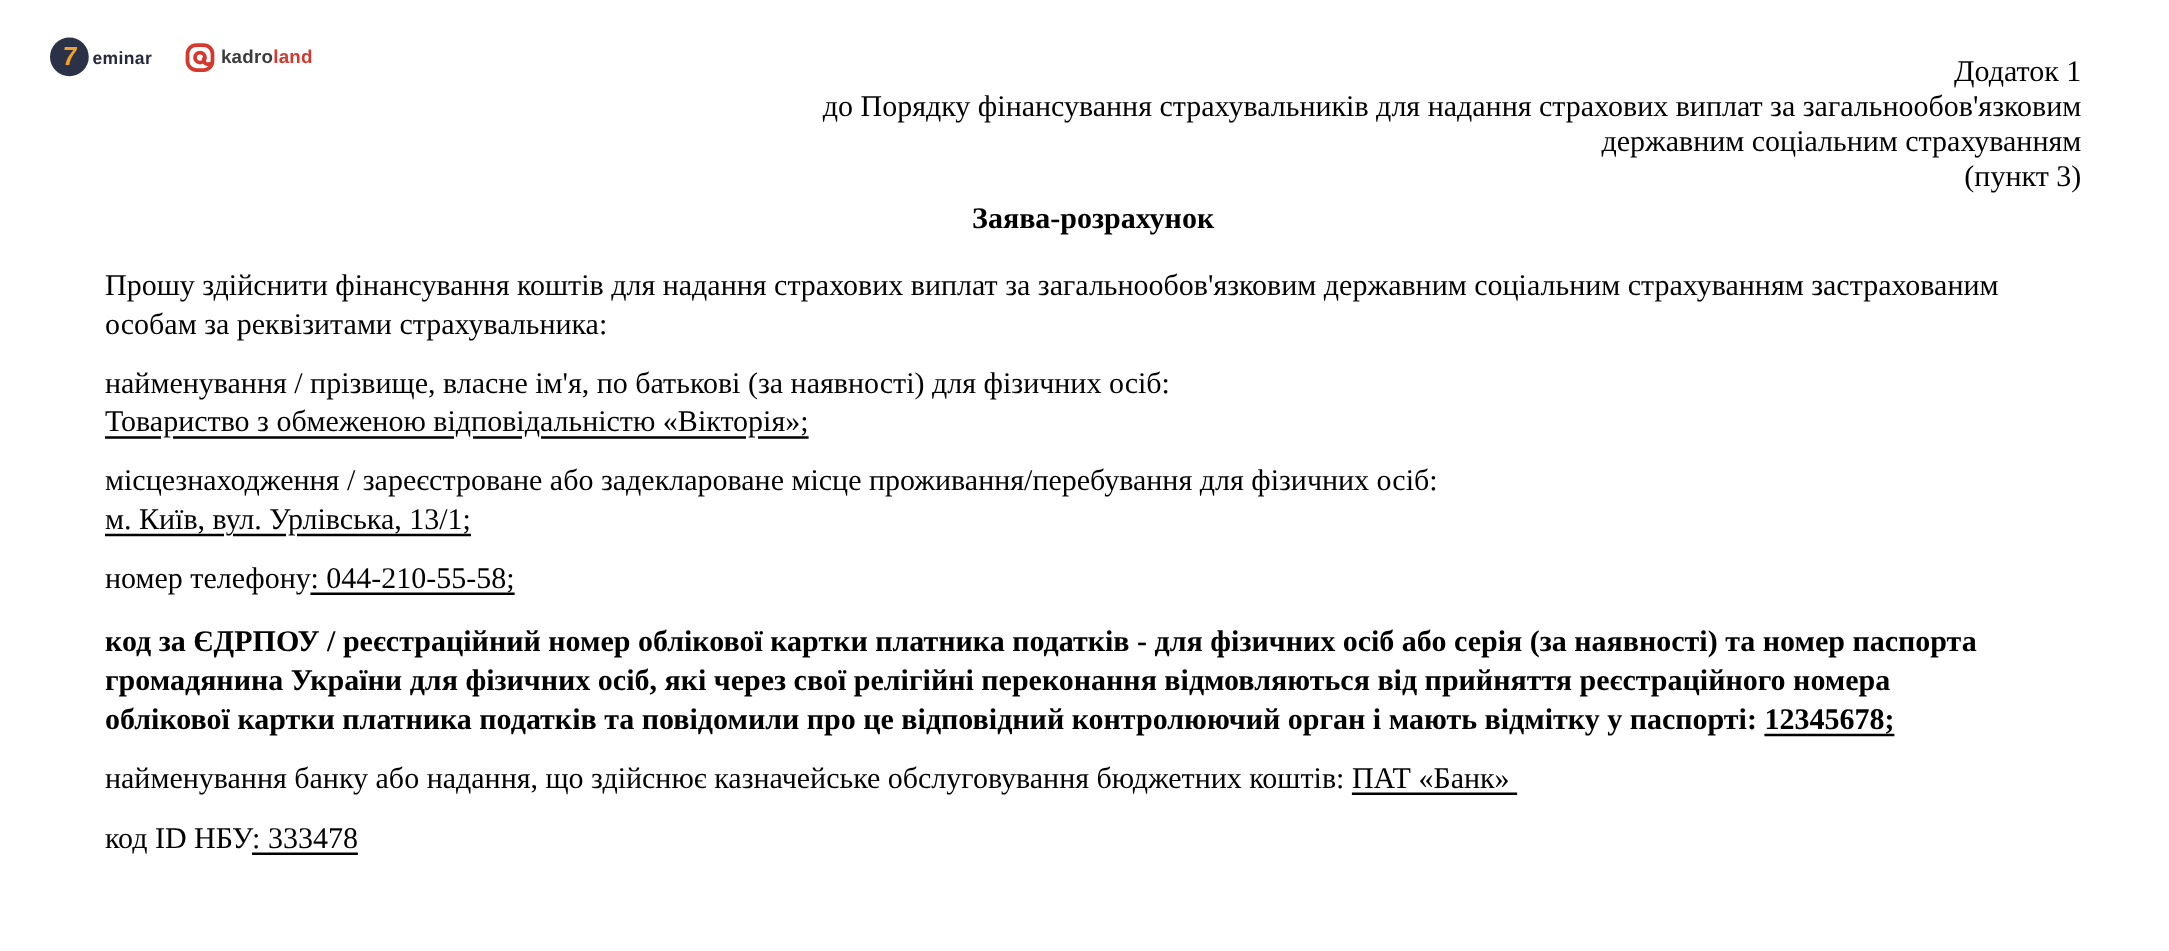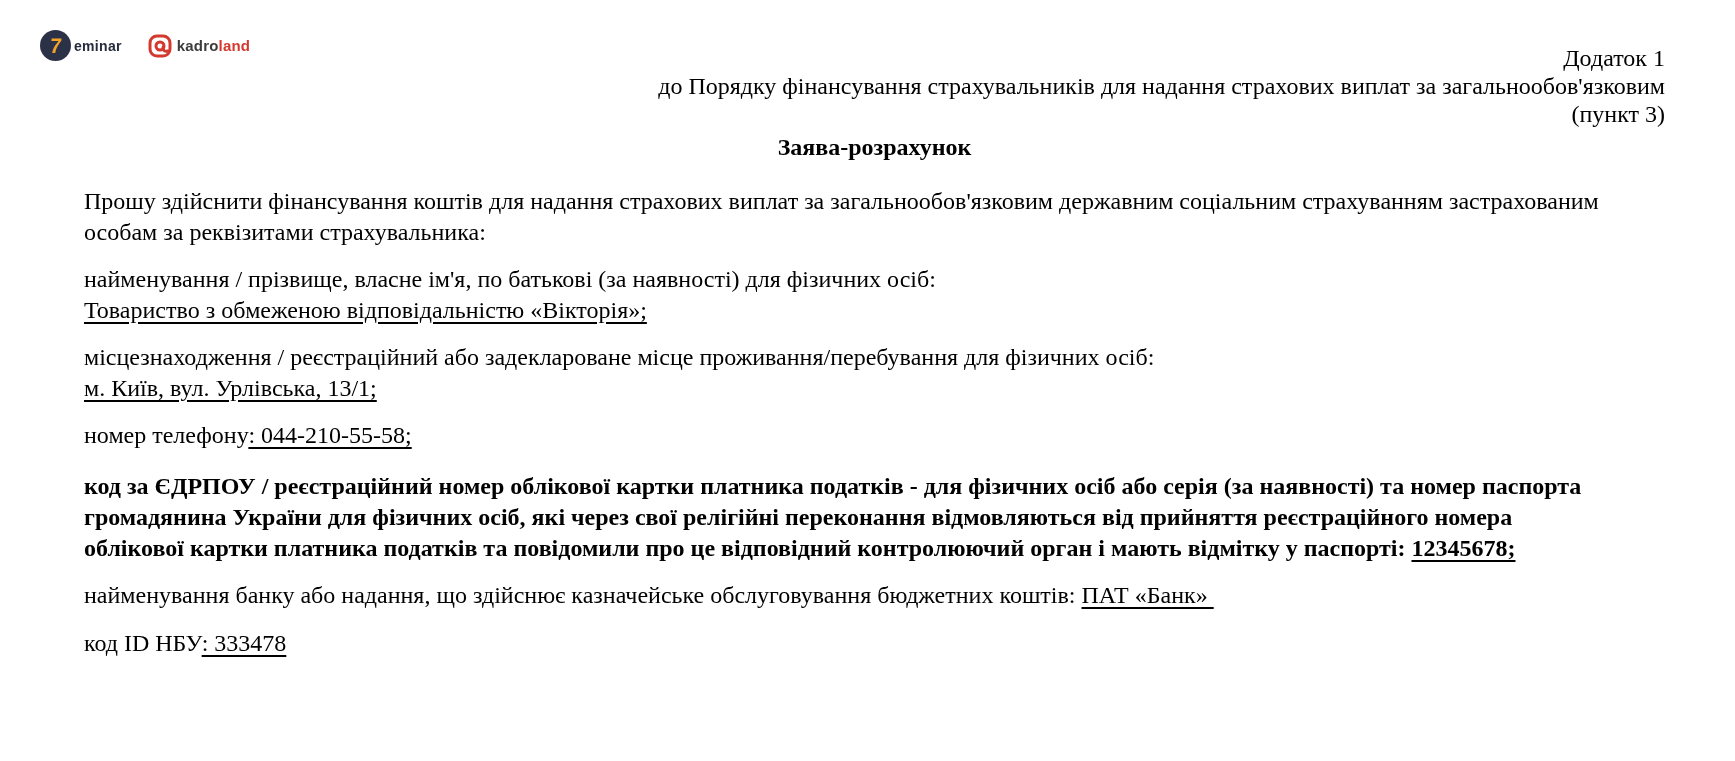--- a/index.html
+++ b/index.html
@@ -92,36 +92,37 @@
         <circle cx="12" cy="12" r="4" fill="none" stroke="#d4382e" stroke-width="3"></circle>
         <path d="M15 13 C15 17 17 18 20 17" fill="none" stroke="#d4382e" stroke-width="3" stroke-linecap="round"></path>
       </svg>
       <span class="kadrotext"><span class="kadro">kadro</span><span class="land">land</span></span>
     </span>
   </div>
 
   <div class="header-block">
     <div>Додаток 1</div>
     <div>до Порядку фінансування страхувальників для надання страхових виплат за загальнообов'язковим</div>
+    <div>державним соціальним страхуванням</div>
     <div>(пункт 3)</div>
   </div>
 
   <div class="doc-title">Заява-розрахунок</div>
 
   <div class="content">
 
     <p class="intro">Прошу здійснити фінансування коштів для надання страхових виплат за загальнообов'язковим державним соціальним страхуванням застрахованим особам за реквізитами страхувальника:</p>
 
     <p class="mt16">
       <span>найменування / прізвище, власне ім'я, по батькові (за наявності) для фізичних осіб:</span><br>
       <span class="u">Товариство з обмеженою відповідальністю «Вікторія»;</span>
     </p>
 
     <p class="mt16">
-      <span>місцезнаходження / реєстраційний або задеклароване місце проживання/перебування для фізичних осіб:</span><br>
+      <span>місцезнаходження / зареєстроване або задеклароване місце проживання/перебування для фізичних осіб:</span><br>
       <span class="u">м. Київ, вул. Урлівська, 13/1;</span>
     </p>
 
     <p class="mt16">
       <span>номер телефону</span><span class="u">: 044-210-55-58;</span>
     </p>
 
     <p class="mt20">
       <span>код за ЄДРПОУ / реєстраційний номер облікової картки платника податків - для фізичних осіб або серія (за наявності) та номер паспорта громадянина України для фізичних осіб, які через свої релігійні переконання відмовляються від прийняття реєстраційного номера облікової картки платника податків та повідомили про це відповідний контролюючий орган і мають відмітку у паспорті: </span><span class="u">12345678;</span>
     </p>

